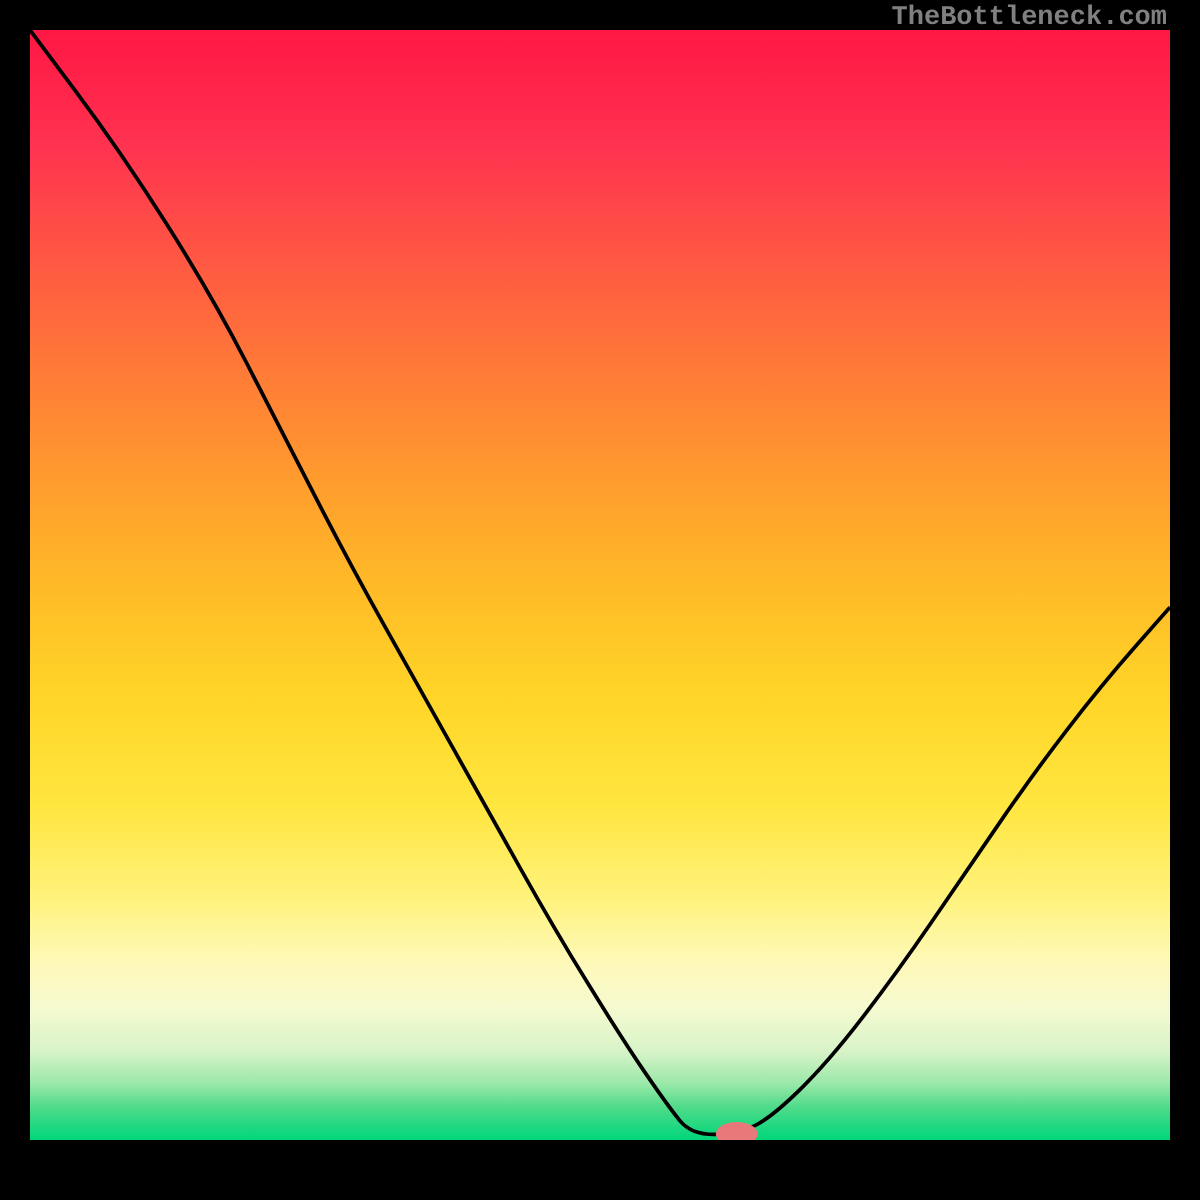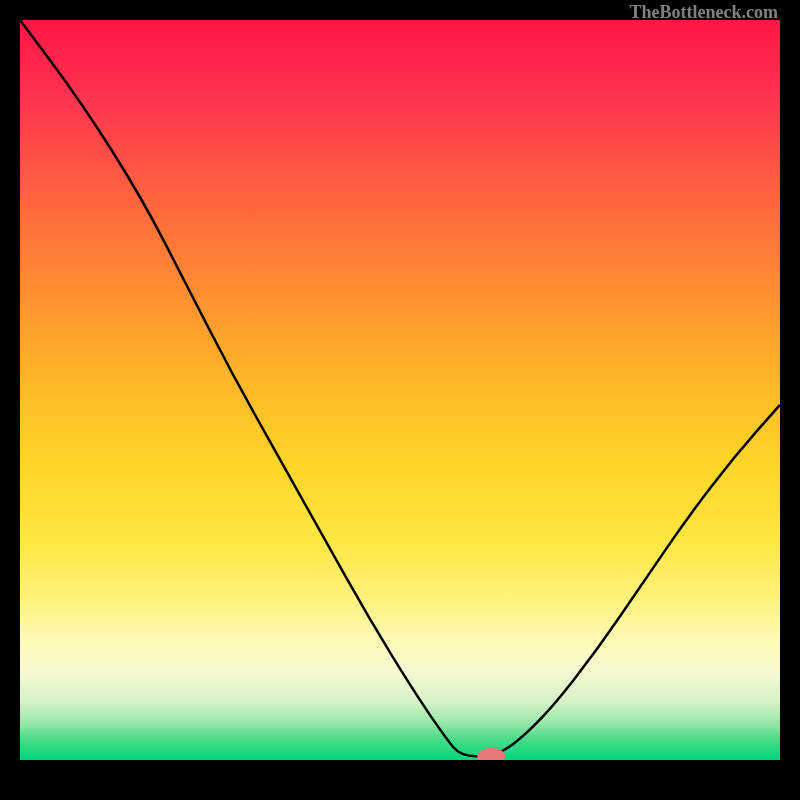--- a/index.html
+++ b/index.html
@@ -26,21 +26,21 @@
       position: absolute;
       left: 0;
       top: 0;
       width: 760px;
       height: 740px;
     }
     .attribution {
       position: absolute;
       top: 2px;
       right: 22px;
-      font-family: Liberation Serif, serif;
+      font-family: Liberation Mono, monospace;
       font-size: 18px;
       font-weight: bold;
       color: #808080;
       z-index: 10;
     }
     svg {
       display: block;
     }
   </style>
 </head>

